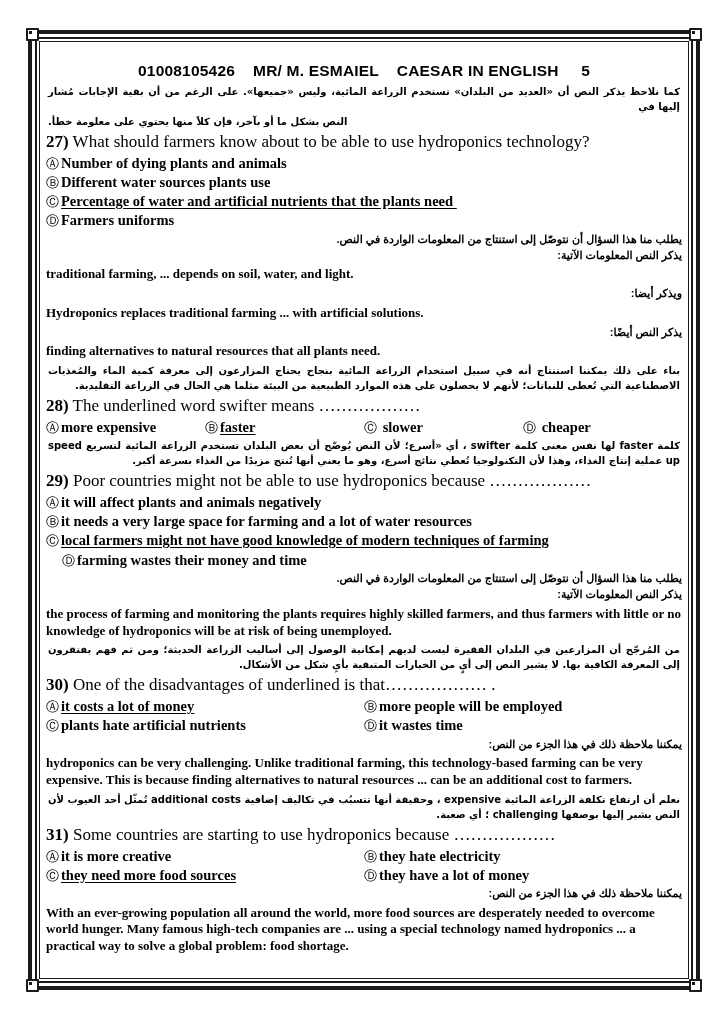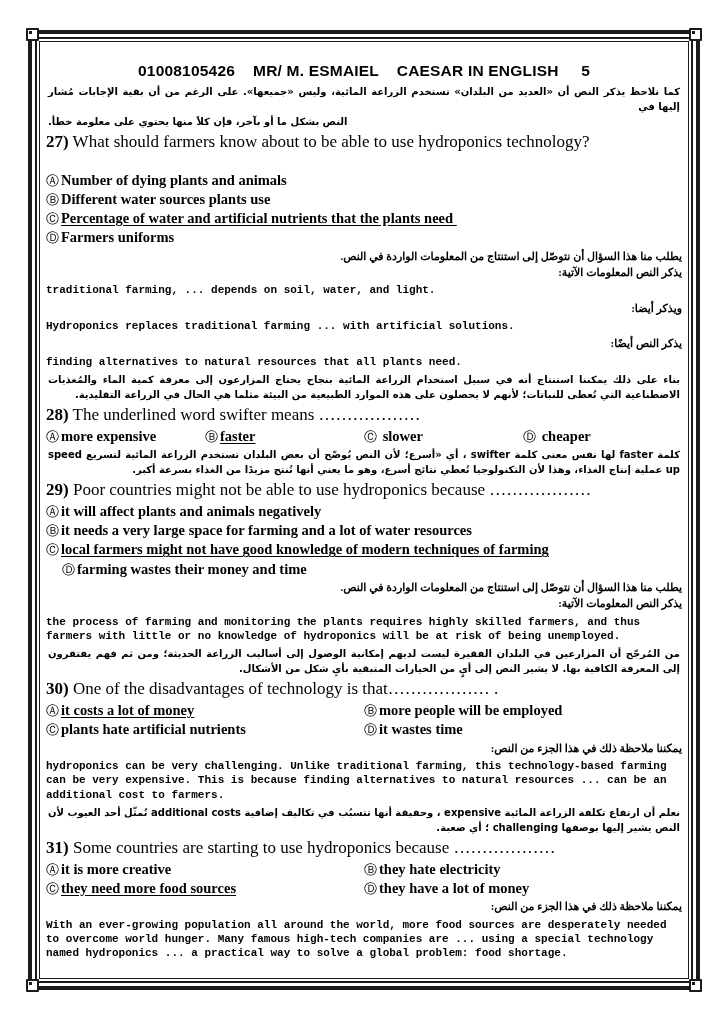--- a/index.html
+++ b/index.html
@@ -74,21 +74,21 @@
     font-size: 15.5px;
     letter-spacing: 0.2px;
     white-space: pre;
     padding: 4px 0 3px 0;
     line-height: 1.15;
   }
   .ar-right {
     direction: rtl;
     unicode-bidi: plaintext;
     text-align: right;
-    font-family: Liberation Serif, serif;
+    font-family: Liberation Sans, sans-serif;
     font-size: 11px;
     font-weight: bold;
     line-height: 1.4;
     margin: 1px 0;
   }
   .ar-block {
     direction: rtl;
     unicode-bidi: plaintext;
     text-align: justify;
     font-family: "DejaVu Sans", "Liberation Sans", sans-serif;
@@ -131,23 +131,23 @@
     line-height: 1;
   }
   .opt-text { white-space: pre; }
   .opt-text.correct {
     text-decoration: underline;
     text-underline-offset: 2px;
   }
 
   
   .excerpt {
-    font-family: Liberation Mono, monospace;
-    font-weight: bold;
-    font-size: 11px;
+    font-family: Liberation Serif, serif;
+    font-weight: bold;
+    font-size: 13px;
     line-height: 1.3;
     margin: 3px 0 3px 0;
     white-space: pre-wrap;
   }
 </style>
 </head>
 <body>
 
 <div id="page-frame">
   <div class="corner-dot cd-tl"></div>
@@ -163,21 +163,21 @@
       <div class="ar-block">
         <div>كما نلاحظ يذكر النص أن «العديد من البلدان» تستخدم الزراعة المائية، وليس «جميعها». على الرغم من أن بقية الإجابات مُشار إليها في</div>
         <div style="text-align:left;direction:rtl;unicode-bidi:plaintext;">النص بشكل ما أو بآخر، فإن كلاً منها يحتوي على معلومة خطأ.</div>
       </div>
 
       <div id="questions-container">
           <div class="q-block">
             <div class="q-stem"><span class="q-num">27)</span><span> What should farmers know about to be able to use hydroponics technology?</span></div>
             <div class="opt-list">
               <div class="opt-row">
-                <div class="opt-cell" style="flex: 1 1 100%; margin-top: 17px;"><span class="opt-letter">Ⓐ</span><span class="opt-text">Number of dying plants and animals</span></div>
+                <div class="opt-cell" style="flex: 1 1 100%;"><span class="opt-letter">Ⓐ</span><span class="opt-text">Number of dying plants and animals</span></div>
               </div>
               <div class="opt-row">
                 <div class="opt-cell" style="flex: 1 1 100%;"><span class="opt-letter">Ⓑ</span><span class="opt-text">Different water sources plants use</span></div>
               </div>
               <div class="opt-row">
                 <div class="opt-cell" style="flex: 1 1 100%;"><span class="opt-letter">Ⓒ</span><span class="opt-text correct">Percentage of water and artificial nutrients that the plants need </span></div>
               </div>
               <div class="opt-row">
                 <div class="opt-cell" style="flex: 1 1 100%;"><span class="opt-letter">Ⓓ</span><span class="opt-text">Farmers uniforms</span></div>
               </div>
@@ -230,21 +230,21 @@
               <div class="opt-row">
                 <div class="opt-cell" style="flex: 1 1 100%; margin-left: 16px;"><span class="opt-letter">Ⓓ</span><span class="opt-text">farming wastes their money and time</span></div>
               </div>
             </div>
             <div class="ar-right">يطلب منا هذا السؤال أن نتوصّل إلى استنتاج من المعلومات الواردة في النص.</div>
             <div class="ar-right">يذكر النص المعلومات الآتية:</div>
             <div class="excerpt">the process of farming and monitoring the plants requires highly skilled farmers, and thus farmers with little or no knowledge of hydroponics will be at risk of being unemployed.</div>
             <div class="ar-block">من المُرجّح أن المزارعين في البلدان الفقيرة ليست لديهم إمكانية الوصول إلى أساليب الزراعة الحديثة؛ ومن ثم فهم يفتقرون إلى المعرفة الكافية بها. لا يشير النص إلى أيٍ من الخيارات المتبقية بأيِ شكل من الأشكال.</div>
           </div>
           <div class="q-block">
-            <div class="q-stem"><span class="q-num">30)</span><span> One of the disadvantages of technology is that……………… .</span></div>
+            <div class="q-stem"><span class="q-num">30)</span><span> One of the disadvantages of underlined is that……………… .</span></div>
             <div class="opt-list">
               <div class="opt-row two-col">
                 <div class="opt-cell">
                   <span class="opt-letter">Ⓐ</span>
                   <span class="opt-text correct">it costs a lot of money</span>
                 </div>
                 <div class="opt-cell">
                   <span class="opt-letter">Ⓑ</span>
                   <span class="opt-text">more people will be employed</span>
                 </div>

